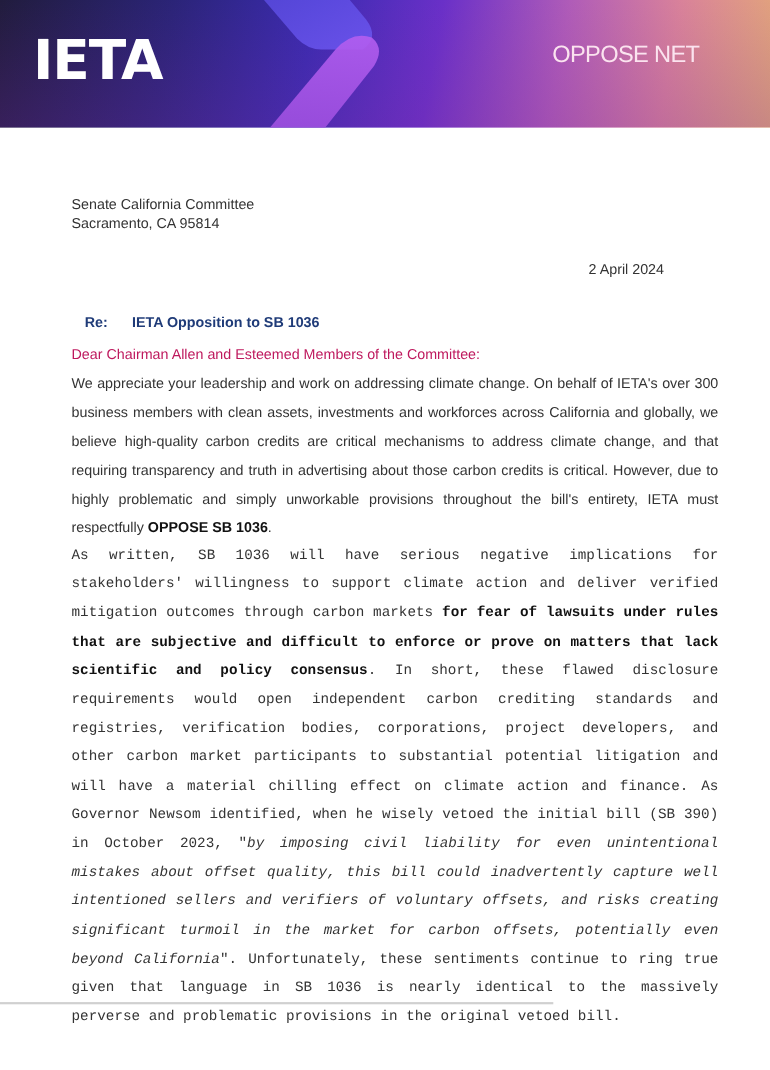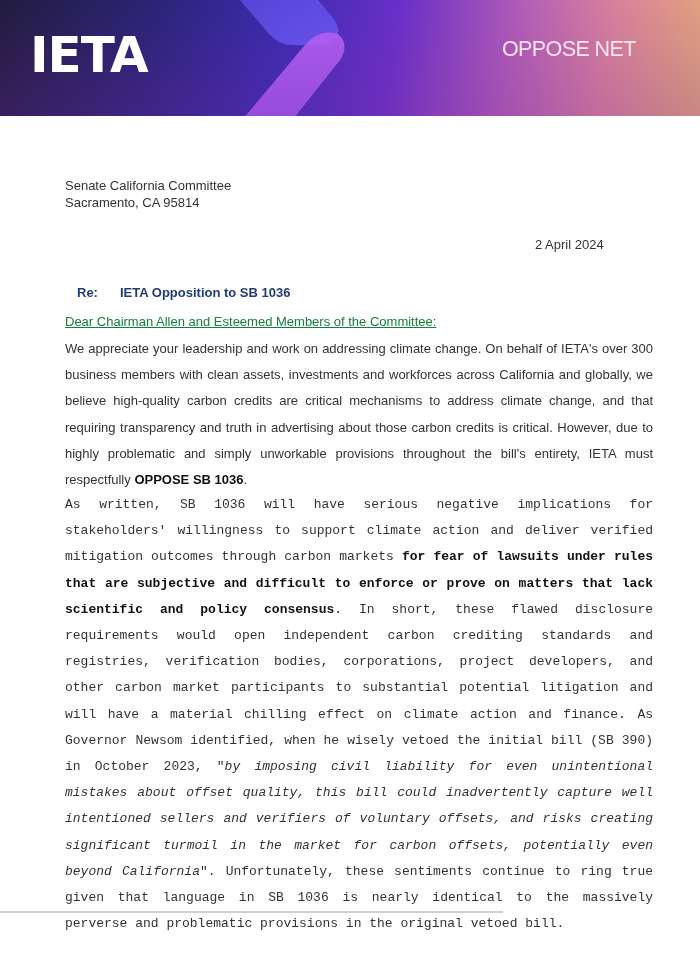--- a/index.html
+++ b/index.html
@@ -73,22 +73,21 @@
       font-size: 13px;
       font-weight: bold;
       color: #1f3b78;
       margin-left: 12px;
     }
     .re-line .re-label { display: inline-block; width: 43px; }
     .salutation {
       position: absolute;
       left: 65px; top: 314px;
       font-size: 13px;
-      color: #15803d;
-      text-decoration: underline;
+      color: #be185d;
     }
     .para {
       position: absolute;
       left: 65px;
       width: 588px;
       font-size: 13px;
       line-height: 26.2px;
       text-align: justify;
       color: #333;
     }

